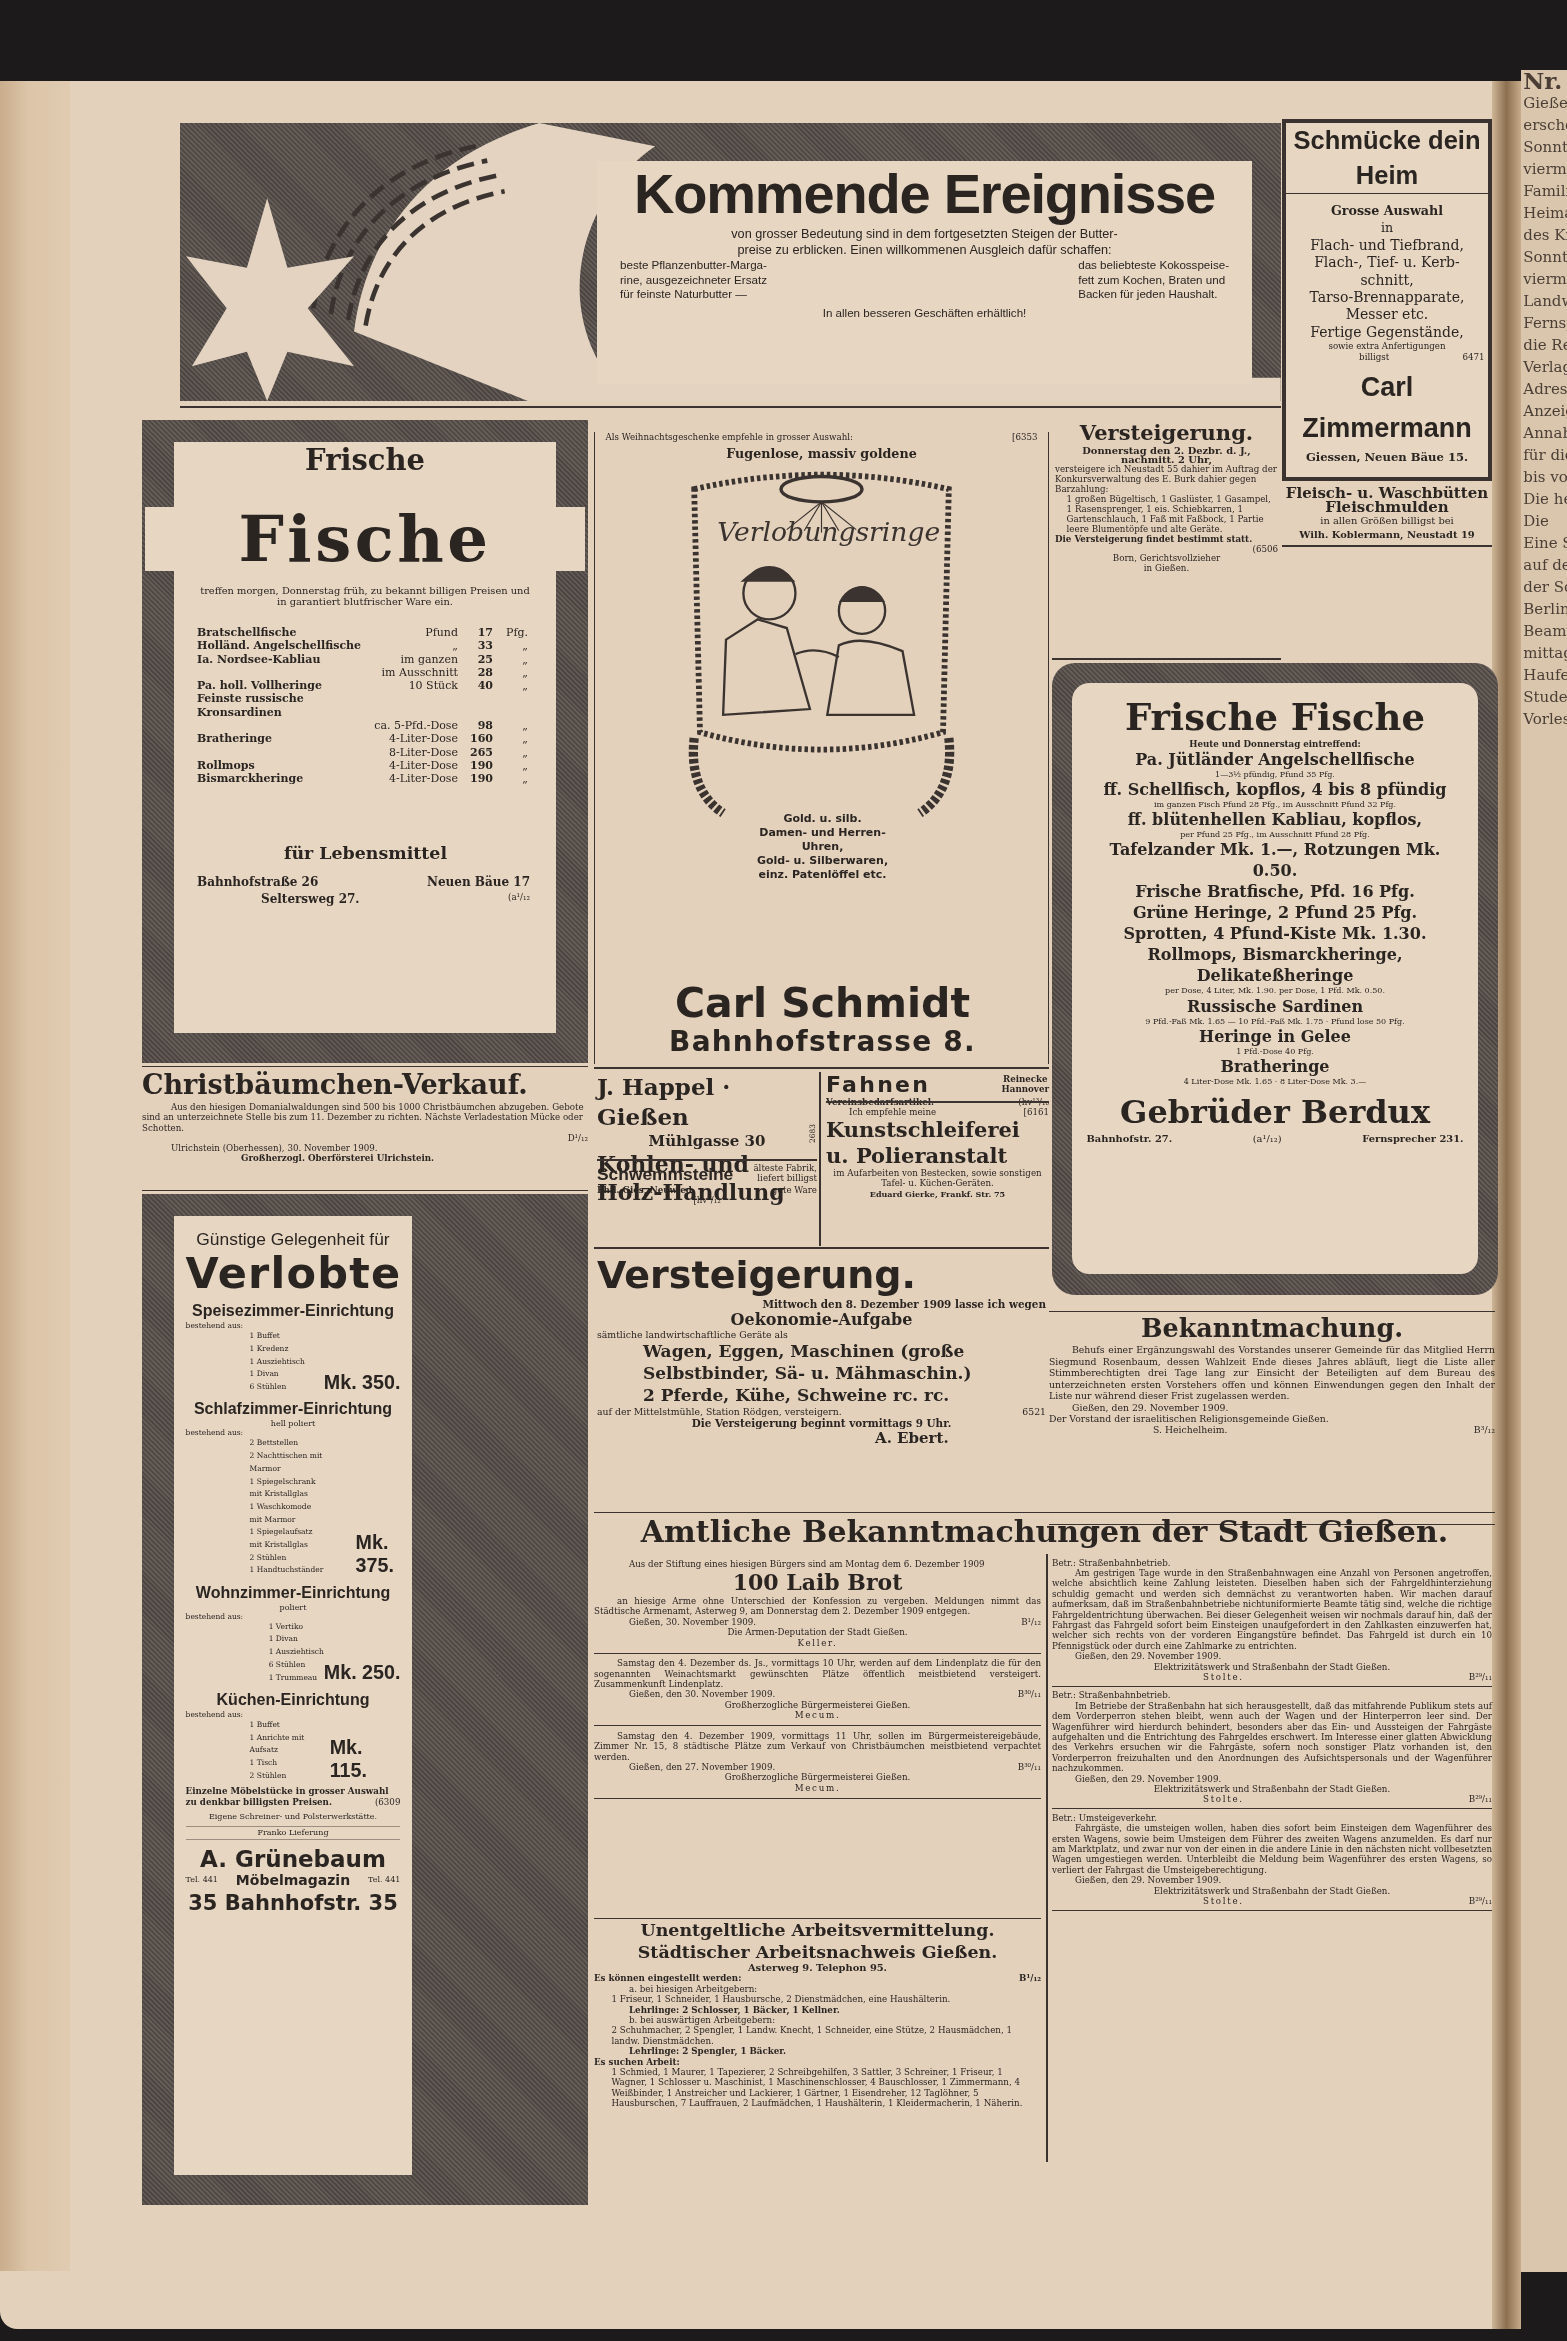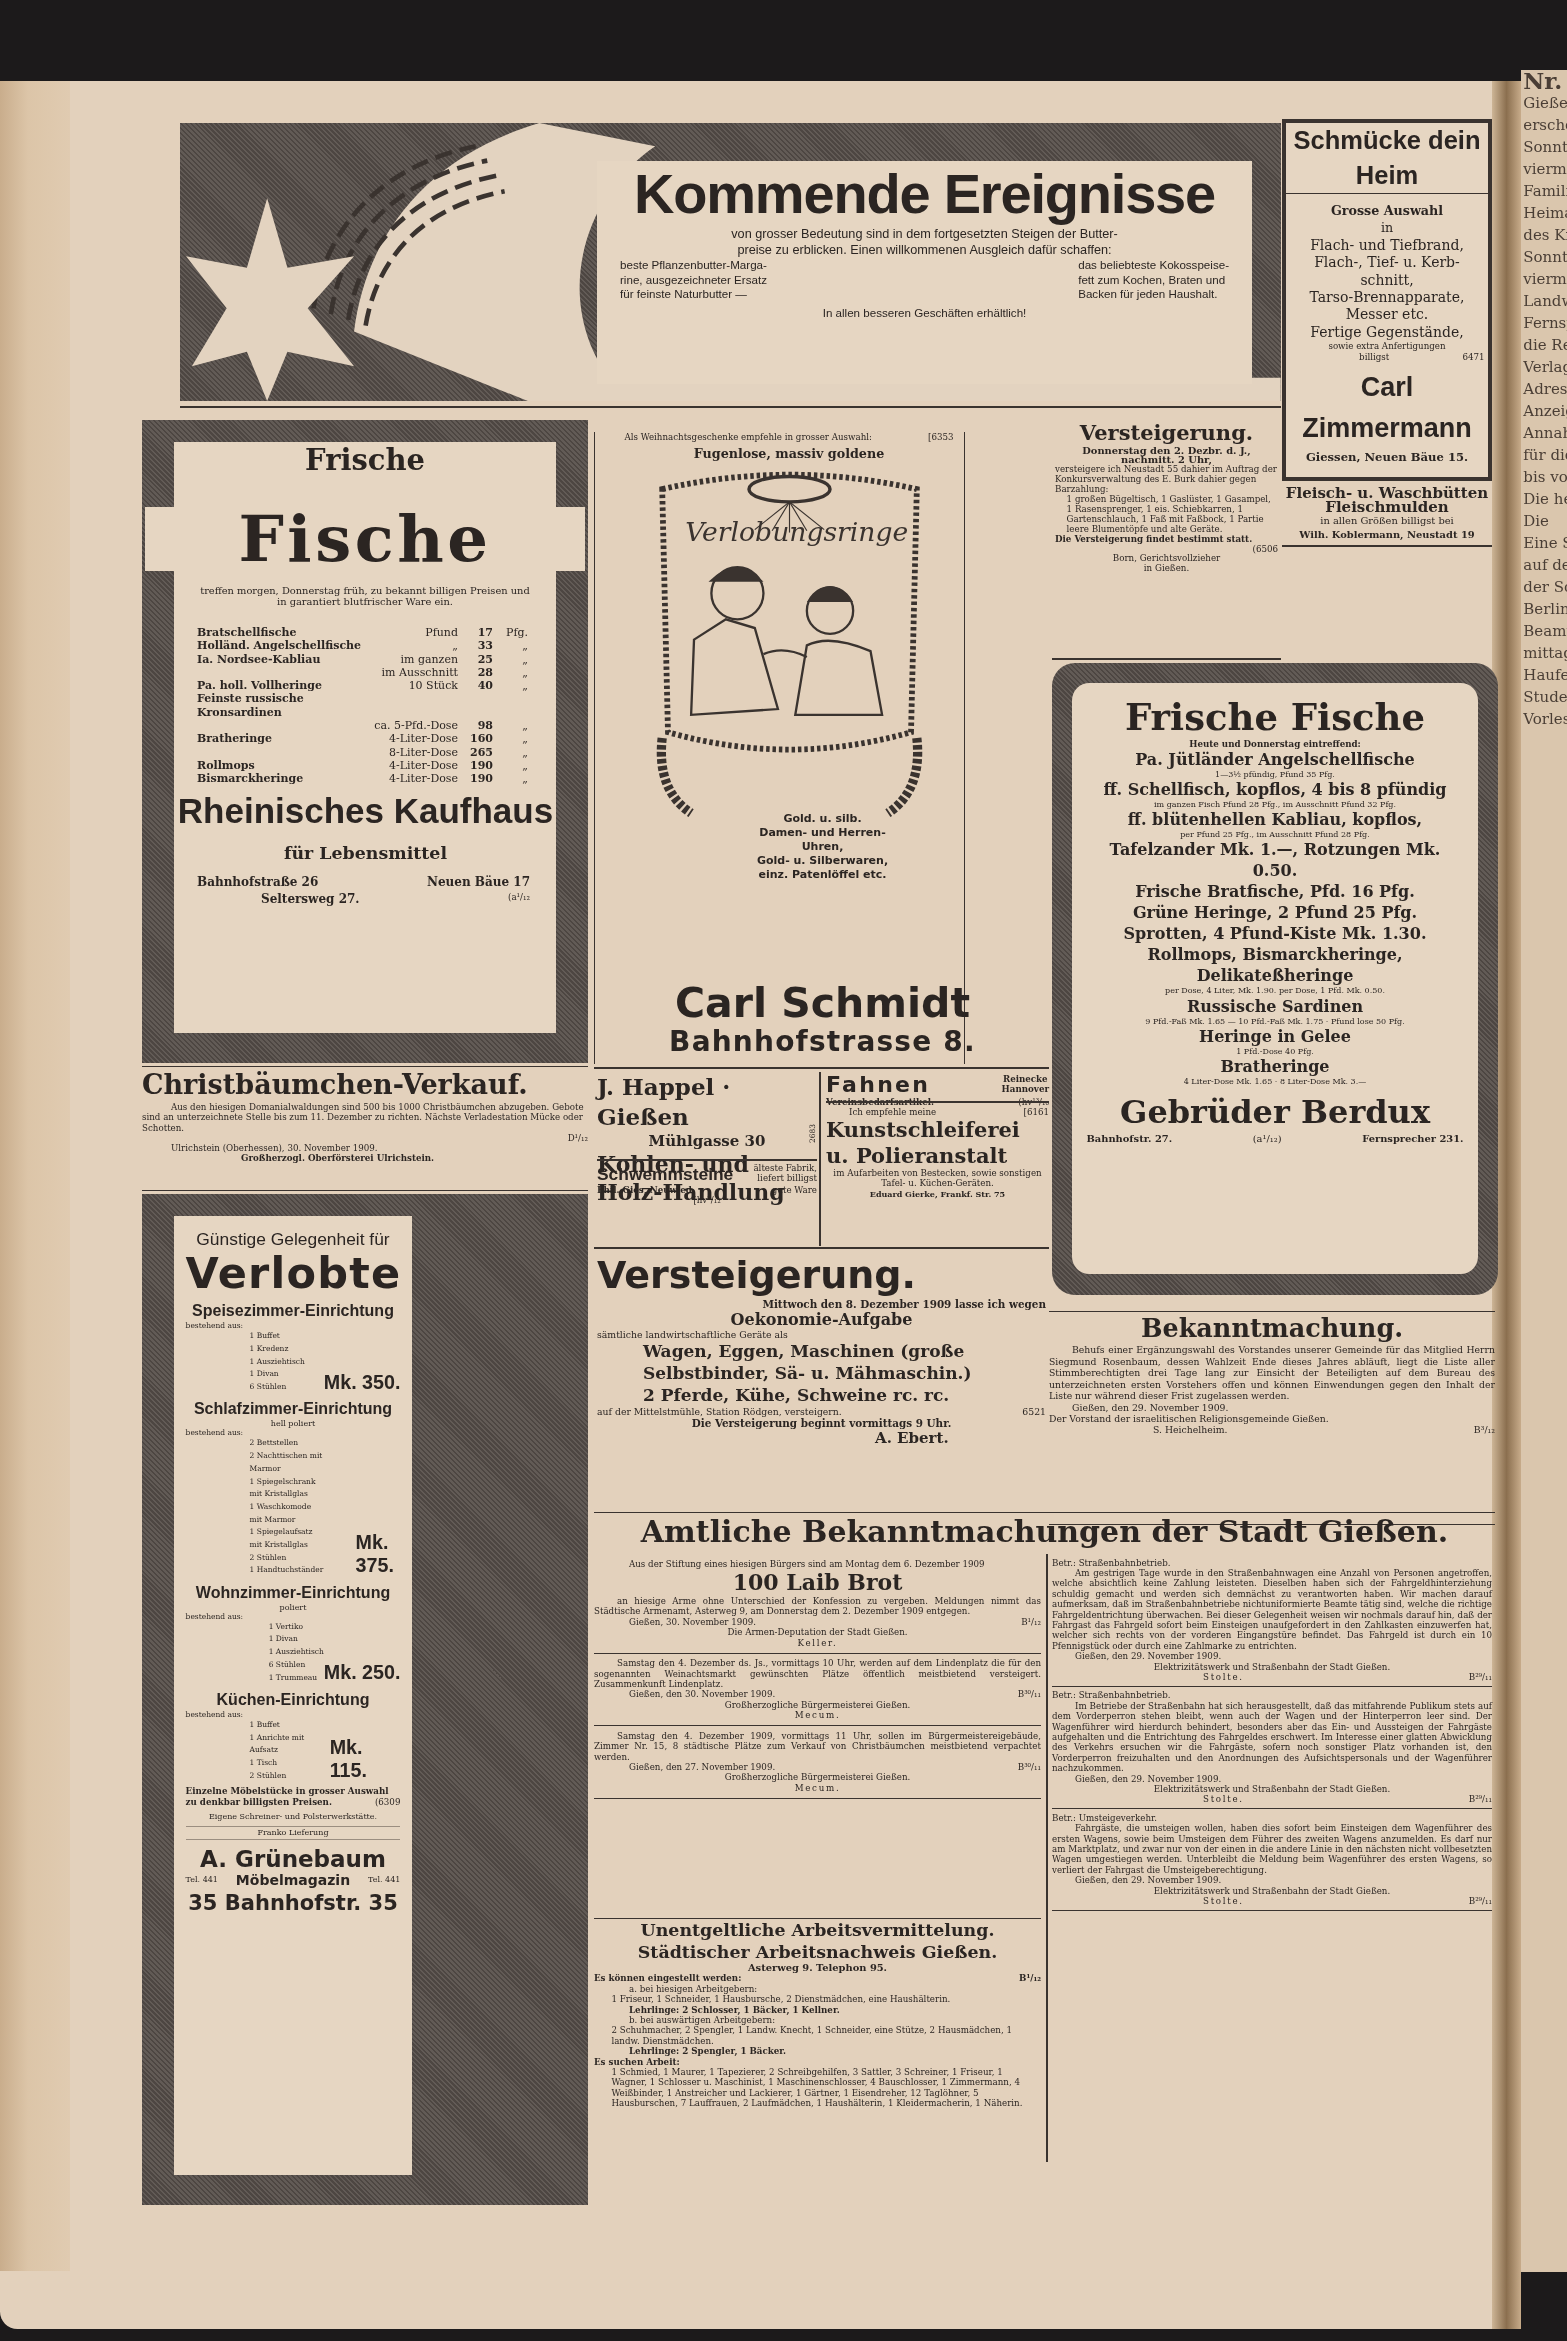--- a/index.html
+++ b/index.html
@@ -187,21 +187,20 @@
         <span class="b" style="text-align: right;">190</span>
         <span style="text-align: right;">„</span>
       </div>
       <div style="display: grid; grid-template-columns: 174px 87px 35px 35px;">
         <span class="b">Bismarckheringe</span>
         <span style="text-align: right;">4-Liter-Dose</span>
         <span class="b" style="text-align: right;">190</span>
         <span style="text-align: right;">„</span>
       </div>
     </div>
-  <div class="abs c cond b" style="left:35px;top:371px;width:377px;font-size:35px;">Rheinisches Kaufhaus</div>
   <div class="abs c b" style="left:35px;top:423px;width:377px;font-size:17.4px;">für Lebensmittel</div>
   <div class="abs row b" style="left:55px;top:455px;width:333px;font-size:12px;">
     <span>Bahnhofstraße 26</span>
     <span>Neuen Bäue 17</span>
   </div>
   <div class="abs row" style="left:55px;top:472px;width:333px;font-size:12px;">
     <span class="b" style="margin-left:64px;">Seltersweg 27.</span>
     <span style="font-size:8.7px;">(a¹/₁₂</span>
   </div>
 </div>
@@ -294,21 +293,21 @@
     <div class="c sans b" style="font-size:23px;margin-top:5.8px;">A. Grünebaum</div>
     <div class="row" style="align-items:center;">
       <span style="font-size:8px;">Tel. 441</span>
       <span class="sans b" style="font-size:14px;">Möbelmagazin</span>
       <span style="font-size:8px;">Tel. 441</span>
     </div>
     <div class="c sans b" style="font-size:21px;margin-top:3.5px;">35 Bahnhofstr. 35</div>
   </div>
 </div>
 
-<div class="abs" style="left:594px;top:432px;width:371px;height:632px;border-left:1.7px solid #3a332f;border-right:1.7px solid #3a332f;padding-left:19px;">
+<div class="abs" style="left:594px;top:432px;width:455px;height:632px;border-left:1.7px solid #3a332f;border-right:1.7px solid #3a332f;">
   <div class="row" style="font-size:8.7px;padding:0 10.4px;">
       <span>Als Weihnachtsgeschenke empfehle in grosser Auswahl:</span>
       <span>[6353</span>
     </div>
   <div class="c b" style="font-size:12.7px;margin-top:3.5px;">Fugenlose, massiv goldene</div>
   <svg style="display:block;margin:5.8px auto 0;" width="301" height="353" viewBox="0 0 520 610">
     <path d="M40 40 Q260 -10 480 40 L470 460 Q260 520 50 460 Z" fill="none" stroke="#3a332f" stroke-width="10" stroke-dasharray="6 5"></path>
     <ellipse cx="260" cy="40" rx="70" ry="22" fill="none" stroke="#3a332f" stroke-width="6"></ellipse>
     <g stroke="#3a332f" stroke-width="2">
       <line x1="260" y1="62" x2="200" y2="110"></line>

